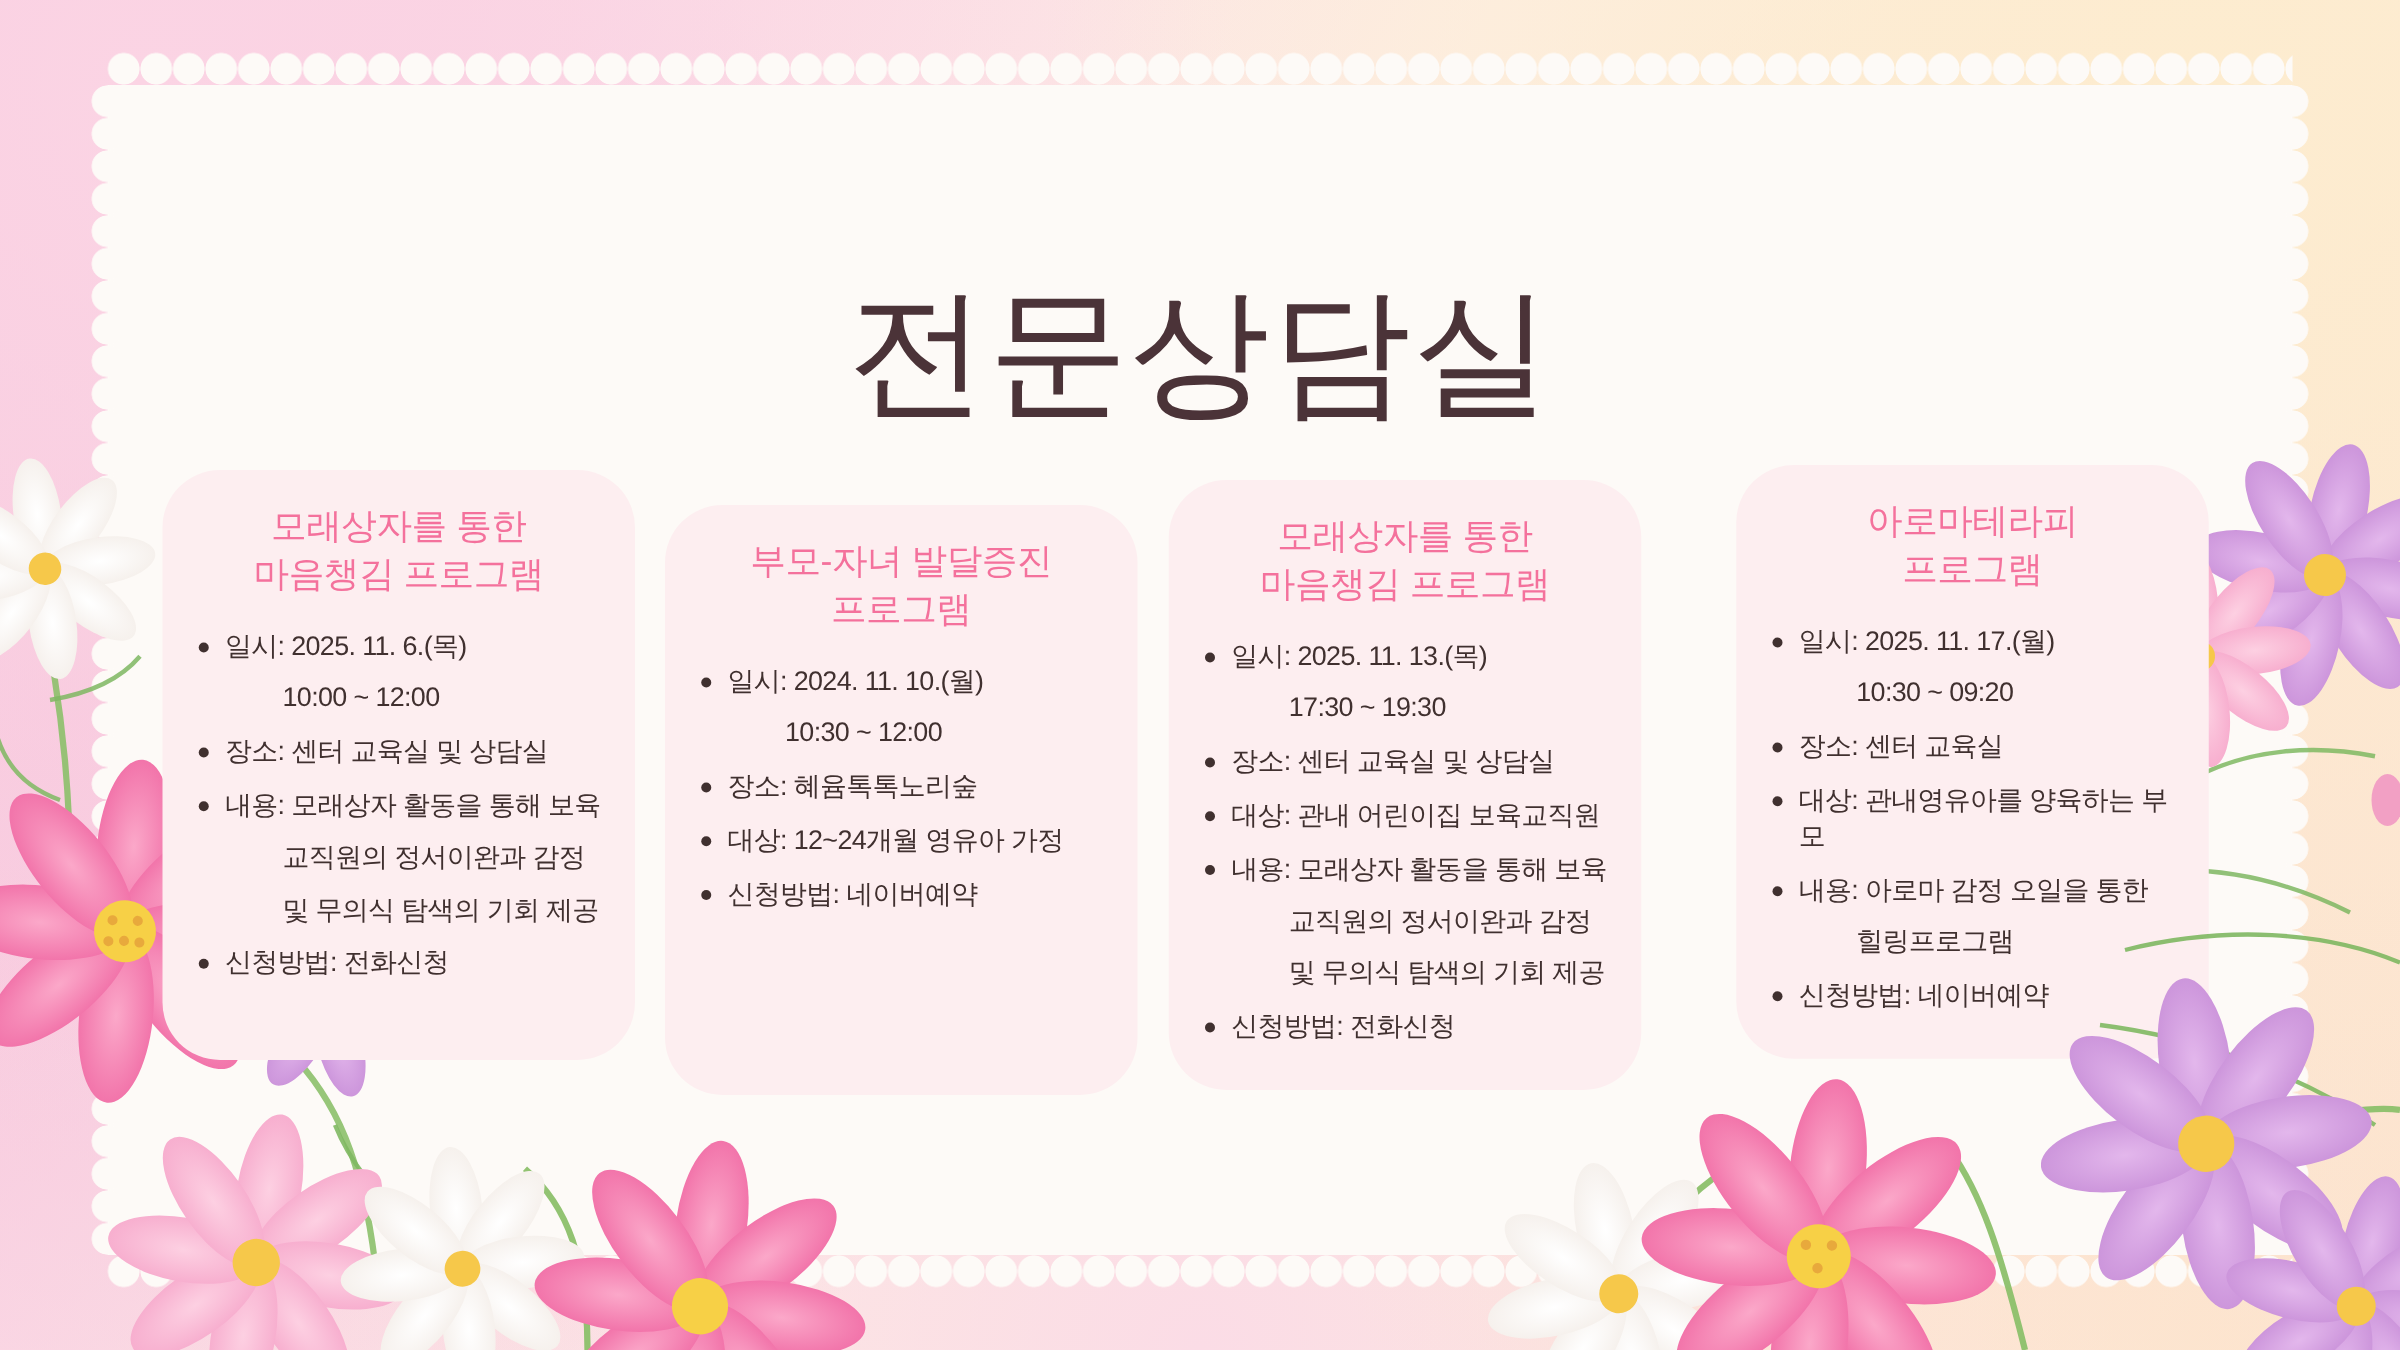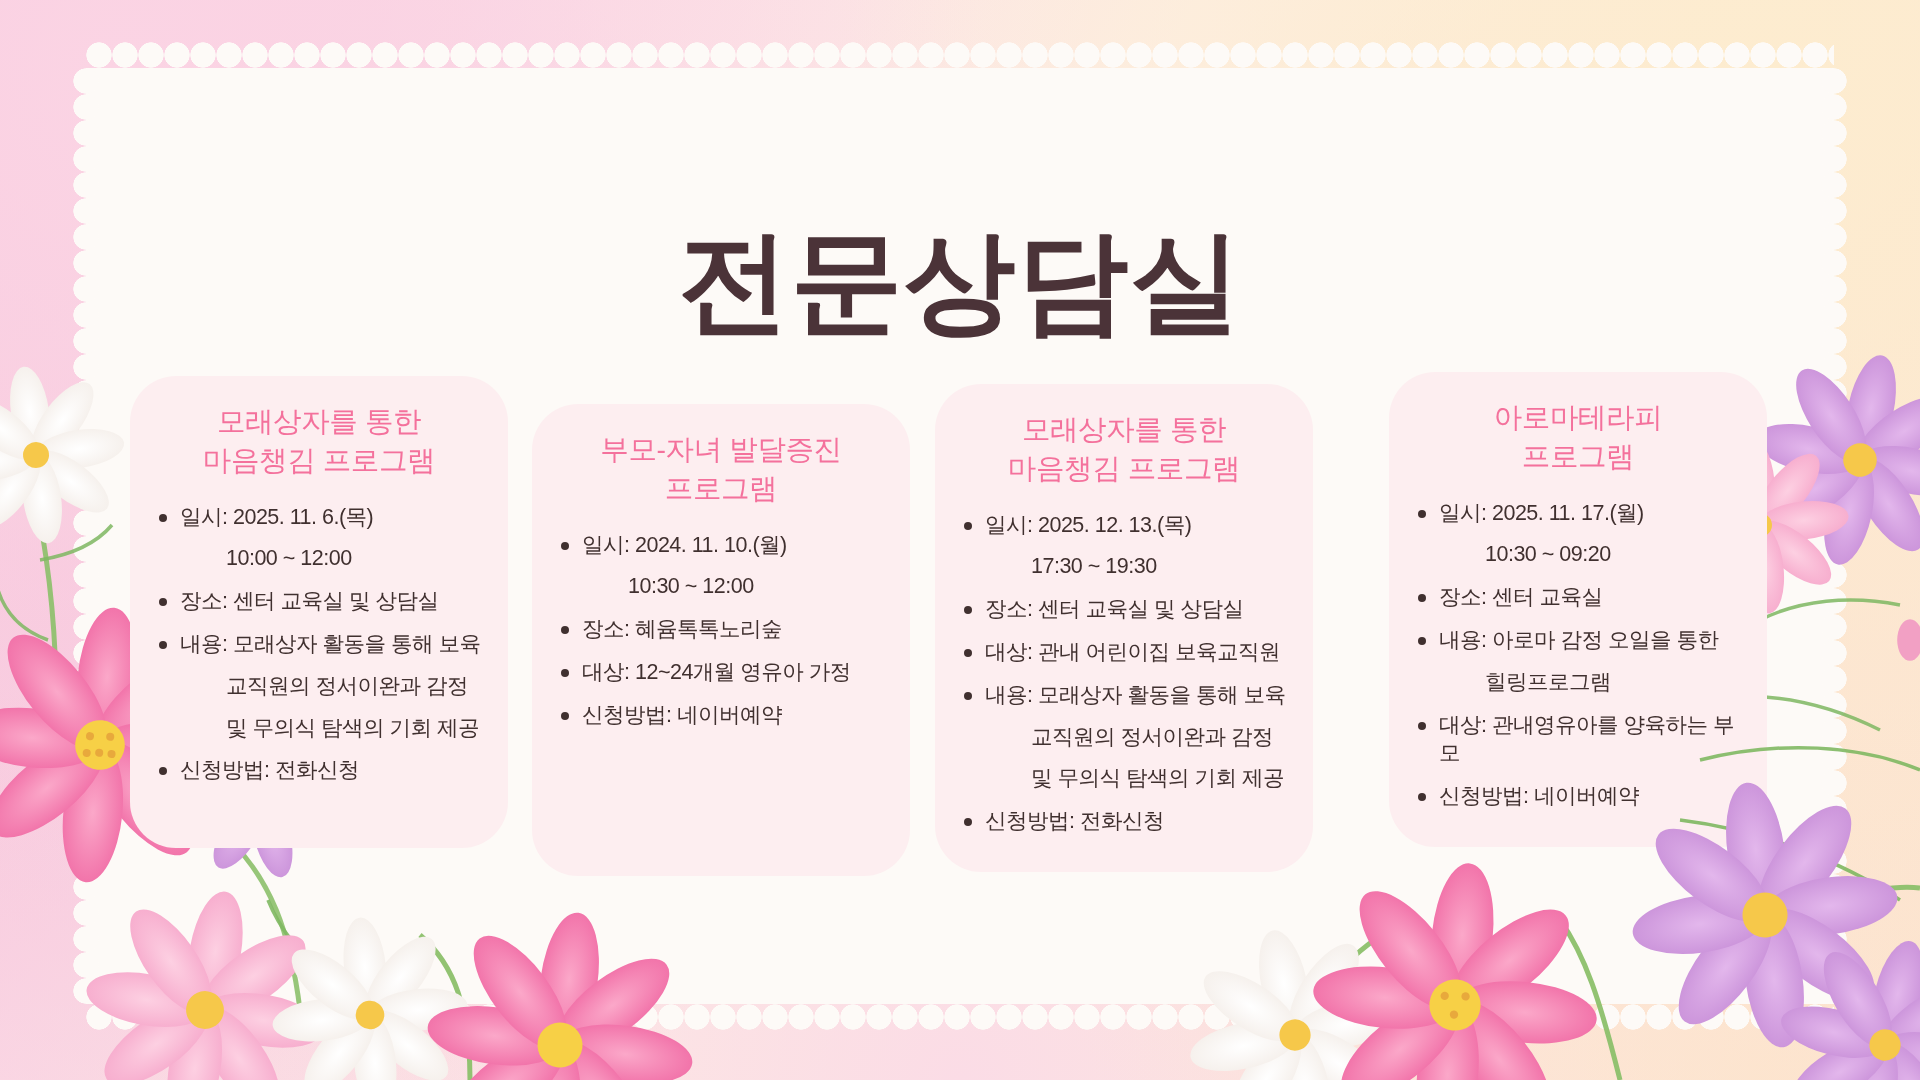--- a/index.html
+++ b/index.html
@@ -64,21 +64,21 @@
   #title {
     position: absolute;
     left: 0;
     top: 148px;
     width: 1920px;
     text-align: center;
     font-size: 112px;
     line-height: 1.05;
     letter-spacing: 1px;
     color: #4b3338;
-    font-weight: 700;
+    font-weight: 400;
     z-index: 6;
   }
 
   
   #cards {
     position: absolute;
     left: 130px;
     top: 360px;
     width: 1660px;
     height: 560px;
@@ -284,35 +284,35 @@
           <li class="bullet"><span>일시:</span> <span>2024. 11. 10.(월)</span><span class="sub-line">10:30 ~ 12:00</span></li>
           <li class="bullet"><span>장소:</span> <span>혜윰톡톡노리숲</span></li>
           <li class="bullet"><span>대상:</span> <span>12~24개월 영유아 가정</span></li>
           <li class="bullet"><span>신청방법:</span> <span>네이버예약</span></li>
         </ul>
       </div>
       <div class="card" style="left: 805px; top: 24px; width: 378px; min-height: 472px;">
         <div class="card-title">모래상자를 통한
 마음챙김 프로그램</div>
         <ul class="bullets">
-          <li class="bullet"><span>일시:</span> <span>2025. 12. 13.(목)</span><span class="sub-line">17:30 ~ 19:30</span></li>
+          <li class="bullet"><span>일시:</span> <span>2025. 11. 13.(목)</span><span class="sub-line">17:30 ~ 19:30</span></li>
           <li class="bullet"><span>장소:</span> <span>센터 교육실 및 상담실</span></li>
           <li class="bullet"><span>대상:</span> <span>관내 어린이집 보육교직원</span></li>
           <li class="bullet"><span>내용:</span> <span>모래상자 활동을 통해 보육</span><span class="sub-line">교직원의 정서이완과 감정</span><span class="sub-line">및 무의식 탐색의 기회 제공</span></li>
           <li class="bullet"><span>신청방법:</span> <span>전화신청</span></li>
         </ul>
       </div>
       <div class="card" style="left: 1259px; top: 12px; width: 378px; min-height: 464px;">
         <div class="card-title">아로마테라피
 프로그램</div>
         <ul class="bullets">
           <li class="bullet"><span>일시:</span> <span>2025. 11. 17.(월)</span><span class="sub-line">10:30 ~ 09:20</span></li>
           <li class="bullet"><span>장소:</span> <span>센터 교육실</span></li>
+          <li class="bullet"><span>대상:</span> <span>관내영유아를 양육하는 부모</span></li>
           <li class="bullet"><span>내용:</span> <span>아로마 감정 오일을 통한</span><span class="sub-line">힐링프로그램</span></li>
-          <li class="bullet"><span>대상:</span> <span>관내영유아를 양육하는 부모</span></li>
           <li class="bullet"><span>신청방법:</span> <span>네이버예약</span></li>
         </ul>
       </div>
     </div>
 
   <svg class="flower-layer front" viewBox="0 0 1920 1080">
     <g stroke="#8cc06a" stroke-width="5" fill="none" opacity="0.95">
       <path d="M 470 1080 C 470 1010 455 965 420 935"></path>
       <path d="M 1300 1080 C 1310 1000 1340 955 1400 925"></path>
       <path d="M 1620 1080 C 1600 1000 1585 955 1560 920"></path>

